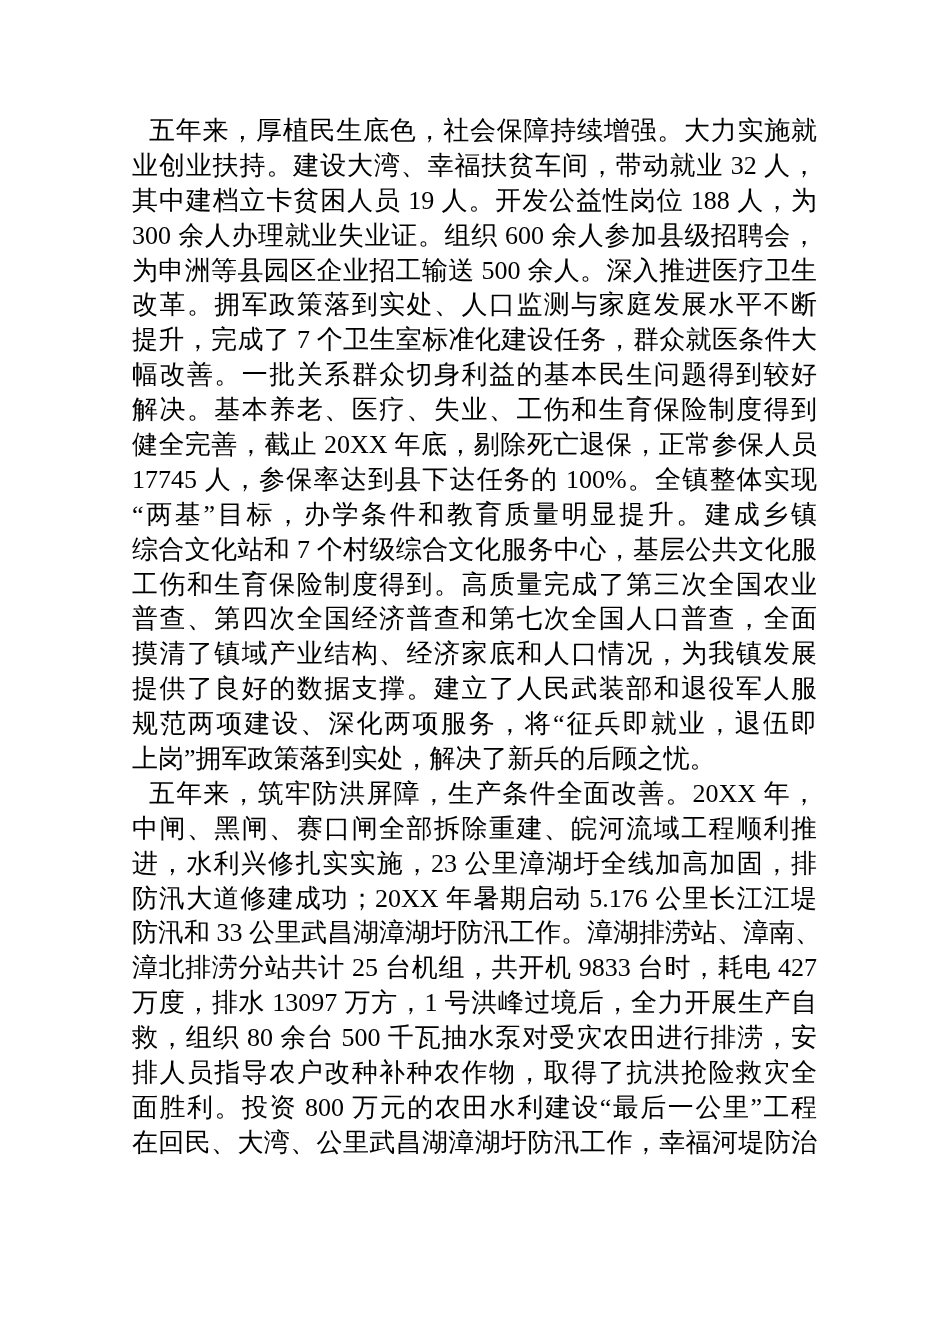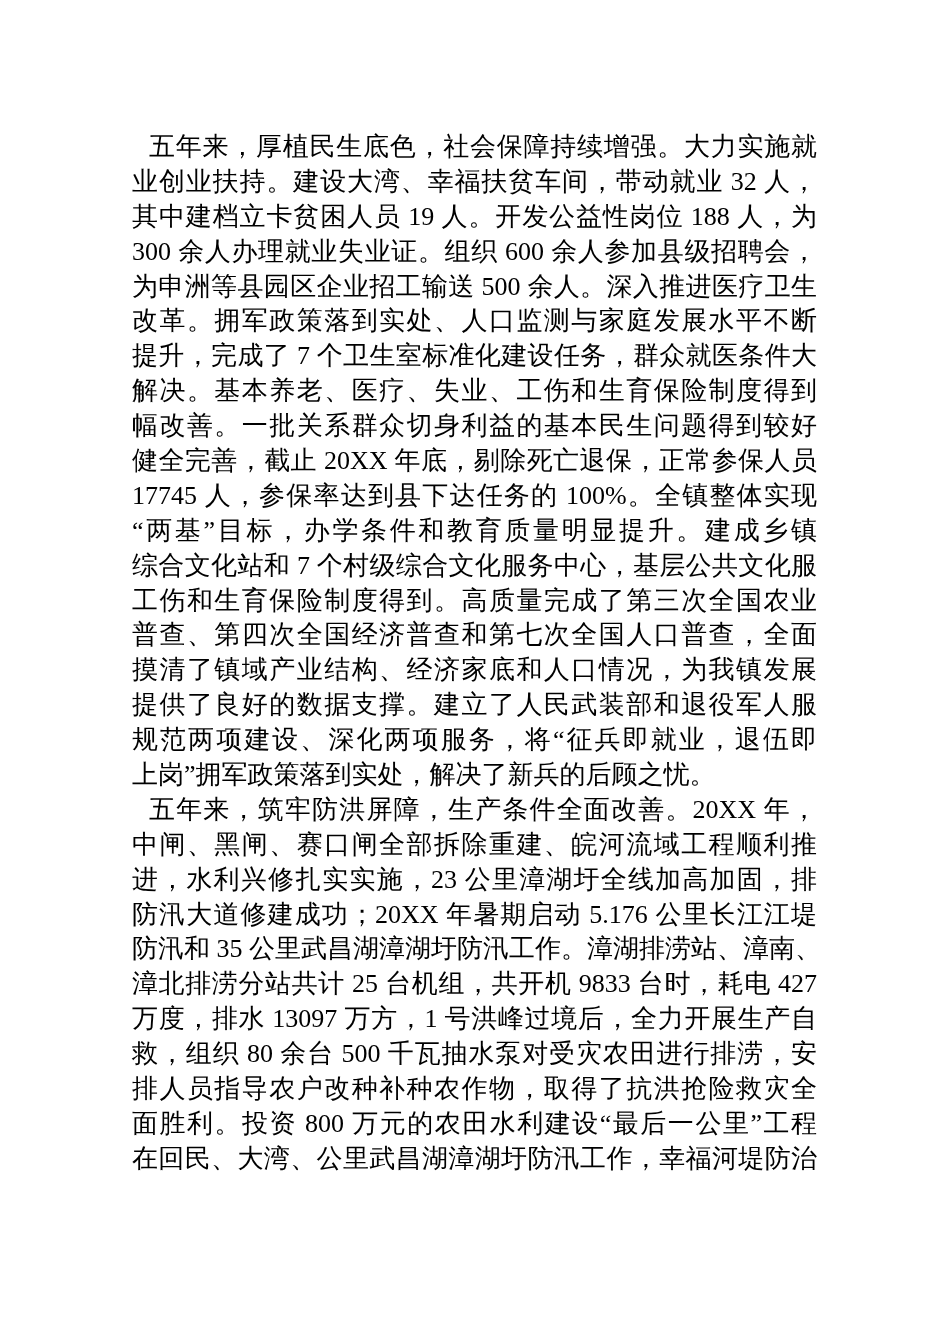--- a/index.html
+++ b/index.html
@@ -14,21 +14,20 @@
   }
   .page {
     box-sizing: border-box;
     width: 950px;
     height: 1112px;
     padding: 114px 133px 0 132px;
     background: #ffffff;
     color: #000000;
     font-family: "Liberation Serif", "DejaVu Serif", serif;
     font-size: 26px;
-    margin-top: 16px;
   }
   .para {
     margin: 0;
     padding: 0;
   }
   .line {
     height: 34.9px;
     line-height: 34.9px;
     text-align: justify;
     text-align-last: justify;
@@ -48,40 +47,40 @@
 <div class="page">
 
   <div class="para">
     <div class="line indent">五年来，厚植民生底色，社会保障持续增强。大力实施就</div>
     <div class="line">业创业扶持。建设大湾、幸福扶贫车间，带动就业 32 人，</div>
     <div class="line">其中建档立卡贫困人员 19 人。开发公益性岗位 188 人，为</div>
     <div class="line">300 余人办理就业失业证。组织 600 余人参加县级招聘会，</div>
     <div class="line">为申洲等县园区企业招工输送 500 余人。深入推进医疗卫生</div>
     <div class="line">改革。拥军政策落到实处、人口监测与家庭发展水平不断</div>
     <div class="line">提升，完成了 7 个卫生室标准化建设任务，群众就医条件大</div>
+    <div class="line">幅改善。一批关系群众切身利益的基本民生问题得到较好</div>
     <div class="line">解决。基本养老、医疗、失业、工伤和生育保险制度得到</div>
-    <div class="line">幅改善。一批关系群众切身利益的基本民生问题得到较好</div>
     <div class="line">健全完善，截止 20XX 年底，剔除死亡退保，正常参保人员</div>
     <div class="line">17745 人，参保率达到县下达任务的 100%。全镇整体实现</div>
     <div class="line">“两基”目标，办学条件和教育质量明显提升。建成乡镇</div>
     <div class="line">综合文化站和 7 个村级综合文化服务中心，基层公共文化服</div>
     <div class="line">工伤和生育保险制度得到。高质量完成了第三次全国农业</div>
     <div class="line">普查、第四次全国经济普查和第七次全国人口普查，全面</div>
     <div class="line">摸清了镇域产业结构、经济家底和人口情况，为我镇发展</div>
     <div class="line">提供了良好的数据支撑。建立了人民武装部和退役军人服</div>
     <div class="line">规范两项建设、深化两项服务，将“征兵即就业，退伍即</div>
     <div class="line flush">上岗”拥军政策落到实处，解决了新兵的后顾之忧。</div>
   </div>
 
   <div class="para">
     <div class="line indent">五年来，筑牢防洪屏障，生产条件全面改善。20XX 年，</div>
     <div class="line">中闸、黑闸、赛口闸全部拆除重建、皖河流域工程顺利推</div>
     <div class="line">进，水利兴修扎实实施，23 公里漳湖圩全线加高加固，排</div>
     <div class="line">防汛大道修建成功；20XX 年暑期启动 5.176 公里长江江堤</div>
-    <div class="line">防汛和 35 公里武昌湖漳湖圩防汛工作。漳湖排涝站、漳南、</div>
+    <div class="line">防汛和 33 公里武昌湖漳湖圩防汛工作。漳湖排涝站、漳南、</div>
     <div class="line">漳北排涝分站共计 25 台机组，共开机 9833 台时，耗电 427</div>
     <div class="line">万度，排水 13097 万方，1 号洪峰过境后，全力开展生产自</div>
     <div class="line">救，组织 80 余台 500 千瓦抽水泵对受灾农田进行排涝，安</div>
     <div class="line">排人员指导农户改种补种农作物，取得了抗洪抢险救灾全</div>
     <div class="line">面胜利。投资 800 万元的农田水利建设“最后一公里”工程</div>
     <div class="line">在回民、大湾、公里武昌湖漳湖圩防汛工作，幸福河堤防治</div>
   </div>
 
 </div>
 

